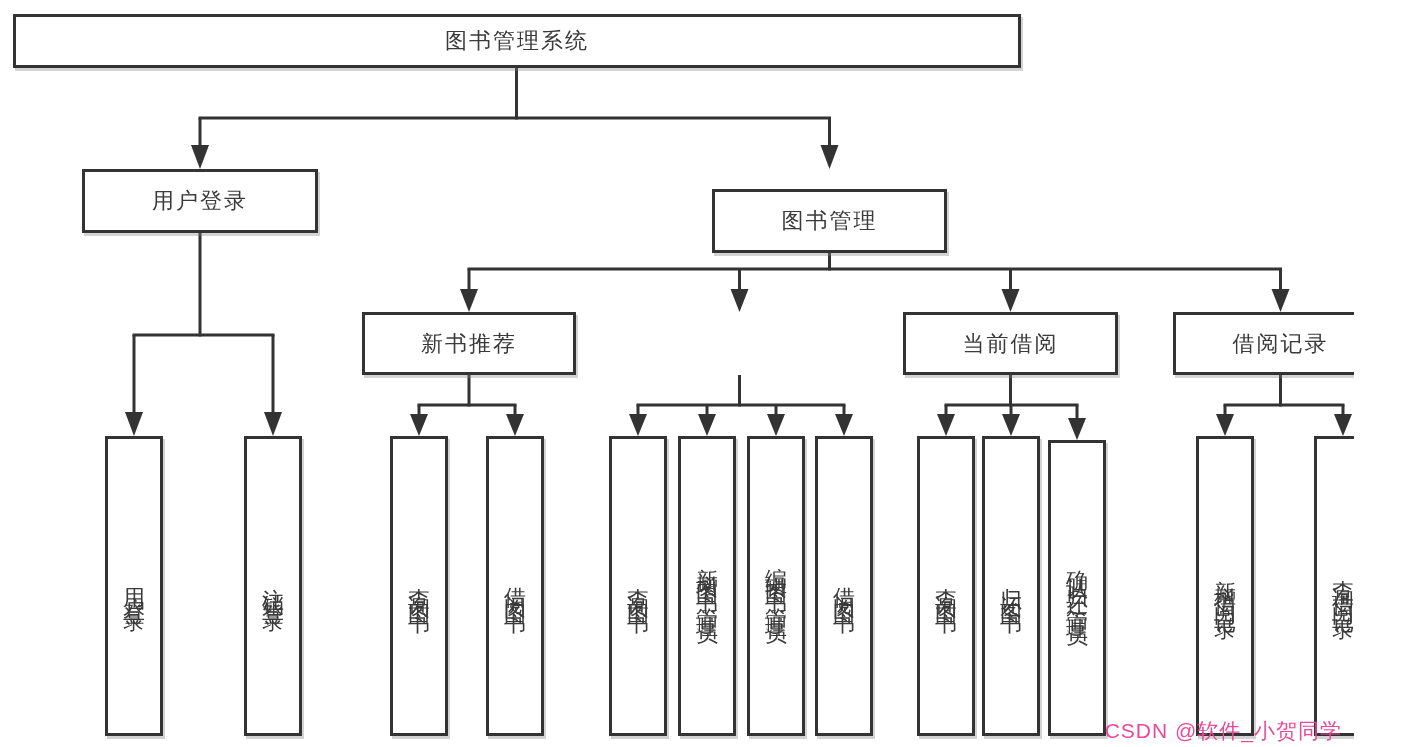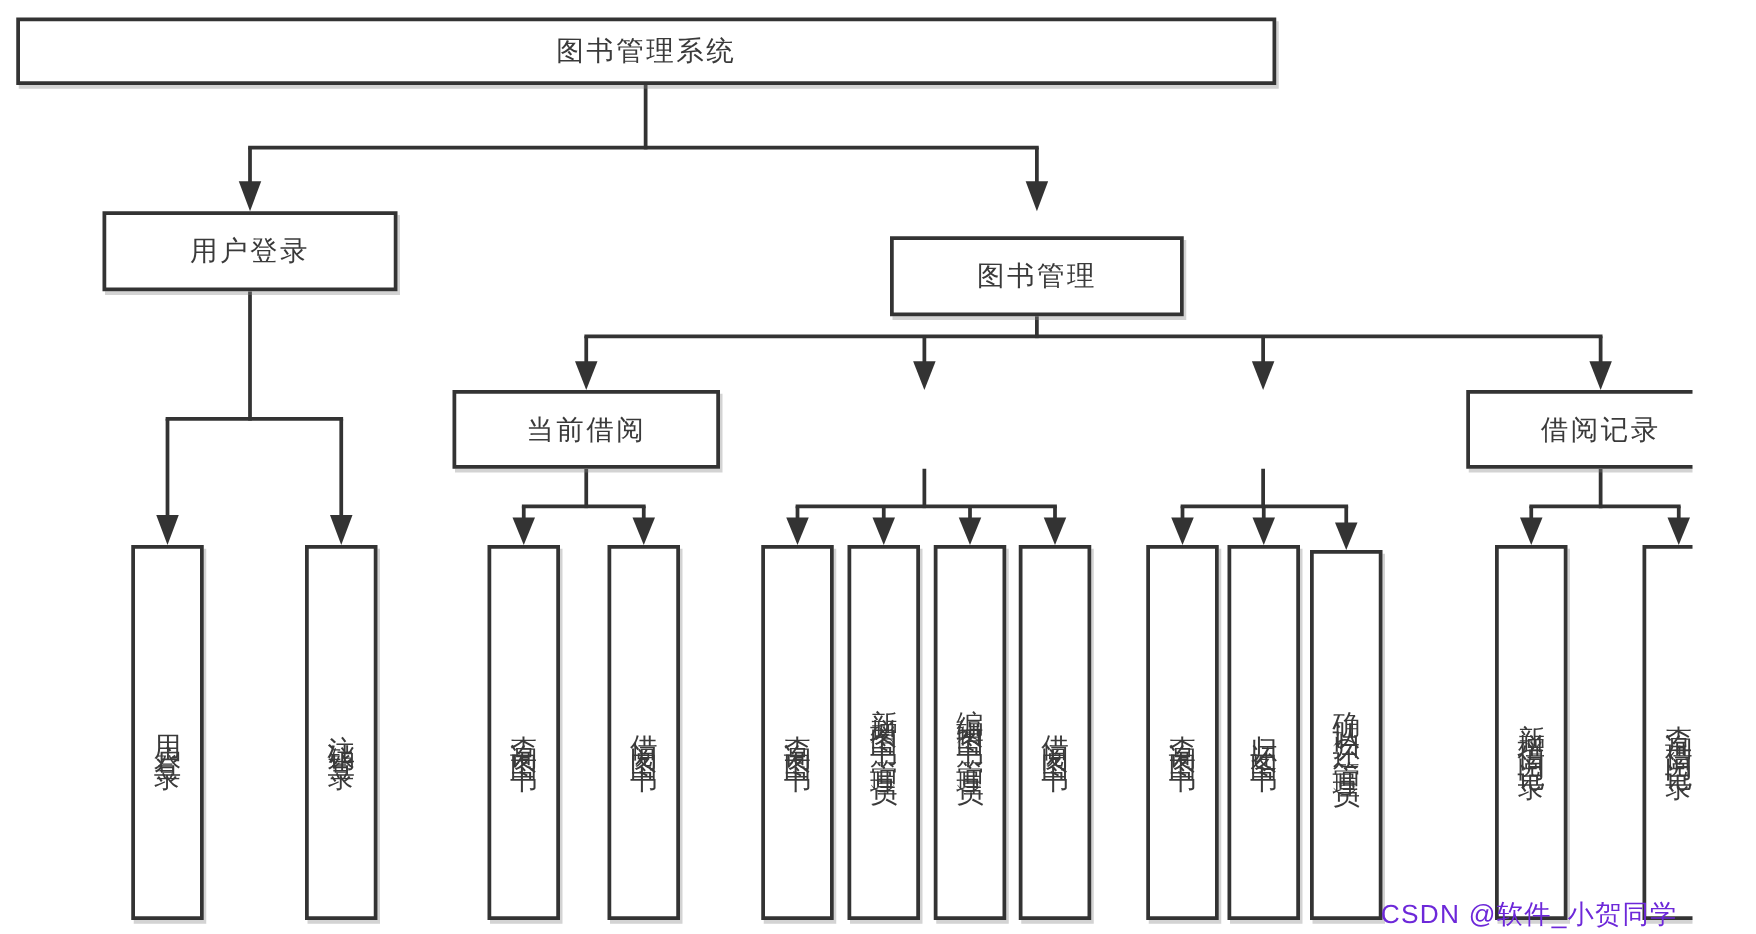--- a/index.html
+++ b/index.html
@@ -24,21 +24,21 @@
     box-shadow:2px 3px 0 rgba(130,130,130,0.35);
     z-index:2;
   }
   .vnode span {
     writing-mode:vertical-rl; text-orientation:mixed;
     font-size:22px; letter-spacing:8px; line-height:1; color:#3a3a3a;
     white-space:nowrap;
   }
   .watermark {
     position:absolute; right:12px; top:717px;
-    font-size:21px; color:#6d28d9; letter-spacing:1px;
+    font-size:21px; color:#ec4899; letter-spacing:1px;
     z-index:5; white-space:nowrap;
   }
 </style>
 </head>
 <body>
 
 <div class="stage">
 
   <svg class="connectors" width="1405" height="747" viewBox="0 0 1405 747">
     <g stroke="#333333" stroke-width="3" fill="none">
@@ -113,20 +113,23 @@
   </div>
 
   <div class="node" style="left:82px; top:169px; width:236px; height:64px;">
     <span>用户登录</span>
   </div>
   <div class="node" style="left:712px; top:169px; width:235px; height:64px;margin-top:20px;">
     <span>图书管理</span>
   </div>
 
   <div class="node" style="left:362px; top:312px; width:214px; height:63px;">
+    <span>新书推荐</span>
+  </div>
+  <div class="node" style="left:903px; top:312px; width:215px; height:63px;">
     <span>当前借阅</span>
   </div>
   <div class="node" style="left:1173px; top:312px; width:215px; height:63px;">
     <span>借阅记录</span>
   </div>
 
   <div class="vnode" style="left:105px; top:436px; width:58px; height:300px;">
     <span>用户登录</span>
   </div>
   <div class="vnode" style="left:244px; top:436px; width:58px; height:300px;">

